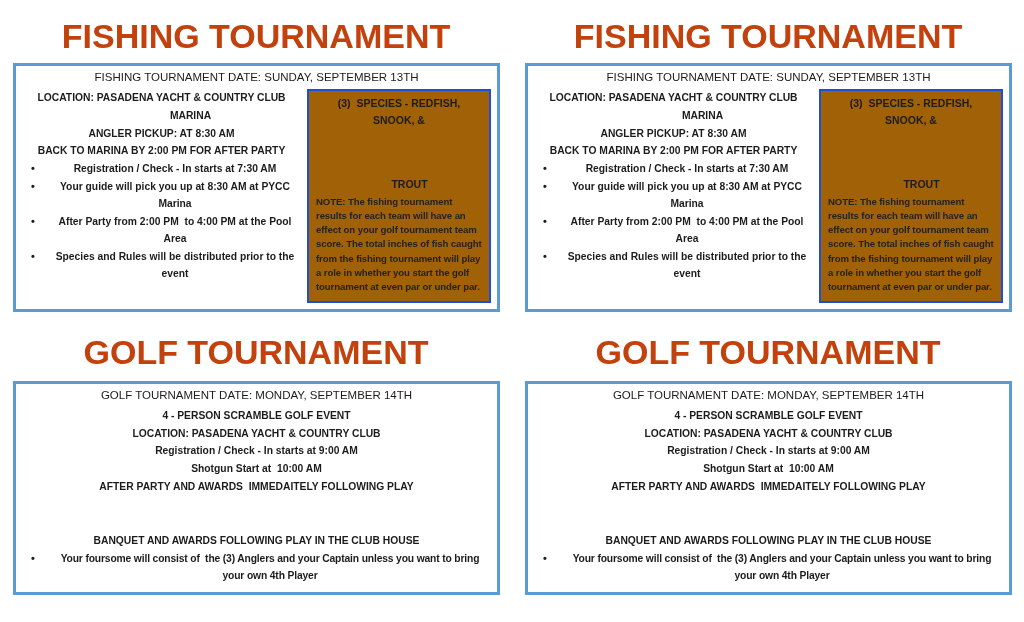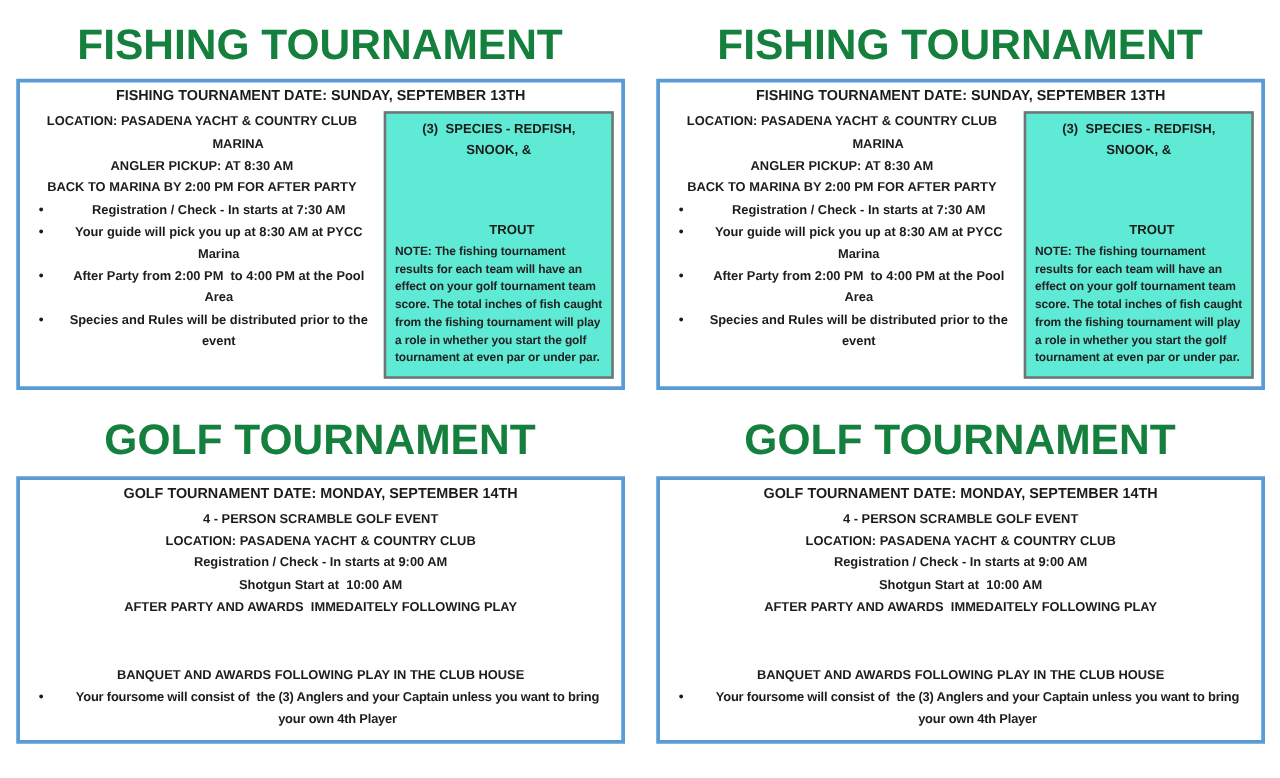--- a/index.html
+++ b/index.html
@@ -14,36 +14,36 @@
   .column { width: 512px; flex: 0 0 512px; }
 
   .big-title {
     font-size: 34px;
     font-weight: bold;
     text-align: center;
     letter-spacing: 0px;
     line-height: 1.15;
     margin-top: 17px;
     margin-bottom: 7px;
-    color: #15803d;
+    color: #c2410c;
     white-space: nowrap;
   }
   .golf-title { margin-top: 21px; margin-bottom: 9px; }
 
   .event-box {
     border: 3px solid #5b9bd5;
     background: #ffffff;
     padding: 3px 6px 6px 6px;
   }
   .fishing-box { margin: 0 12px 0 13px; min-height: 227px; }
   .golf-box    { margin: 0 12px 0 13px; min-height: 214px; }
 
   .box-header {
     font-size: 11.5px;
-    font-weight: bold;
+    font-weight: normal;
     text-align: center;
     line-height: 17px;
     margin-bottom: 3px;
     white-space: nowrap;
   }
 
   .info-line, .bullet-item, .species-line {
     font-size: 10.3px;
     font-weight: bold;
     line-height: 17.8px;
@@ -60,22 +60,22 @@
   .bullet-item::before {
     content: "\2022";
     position: absolute;
     left: 9px; top: 0;
     font-size: 11px;
   }
 
   .species-box {
     flex: 0 0 184px;
     width: 184px;
-    border: 2px solid #737373;
-    background: #5eead4;
+    border: 2px solid #1d4ed8;
+    background: #a16207;
     padding: 4px 7px 6px 7px;
     min-height: 172px;
   }
   .species-heading .species-line { font-size: 10.5px; line-height: 16.5px; }
   .species-heading .heading-2 { padding-left: 21px; margin-top: 48px; }
   .species-note {
     font-size: 9.6px;
     font-weight: bold;
     line-height: 14.3px;
     letter-spacing: -0.1px;

